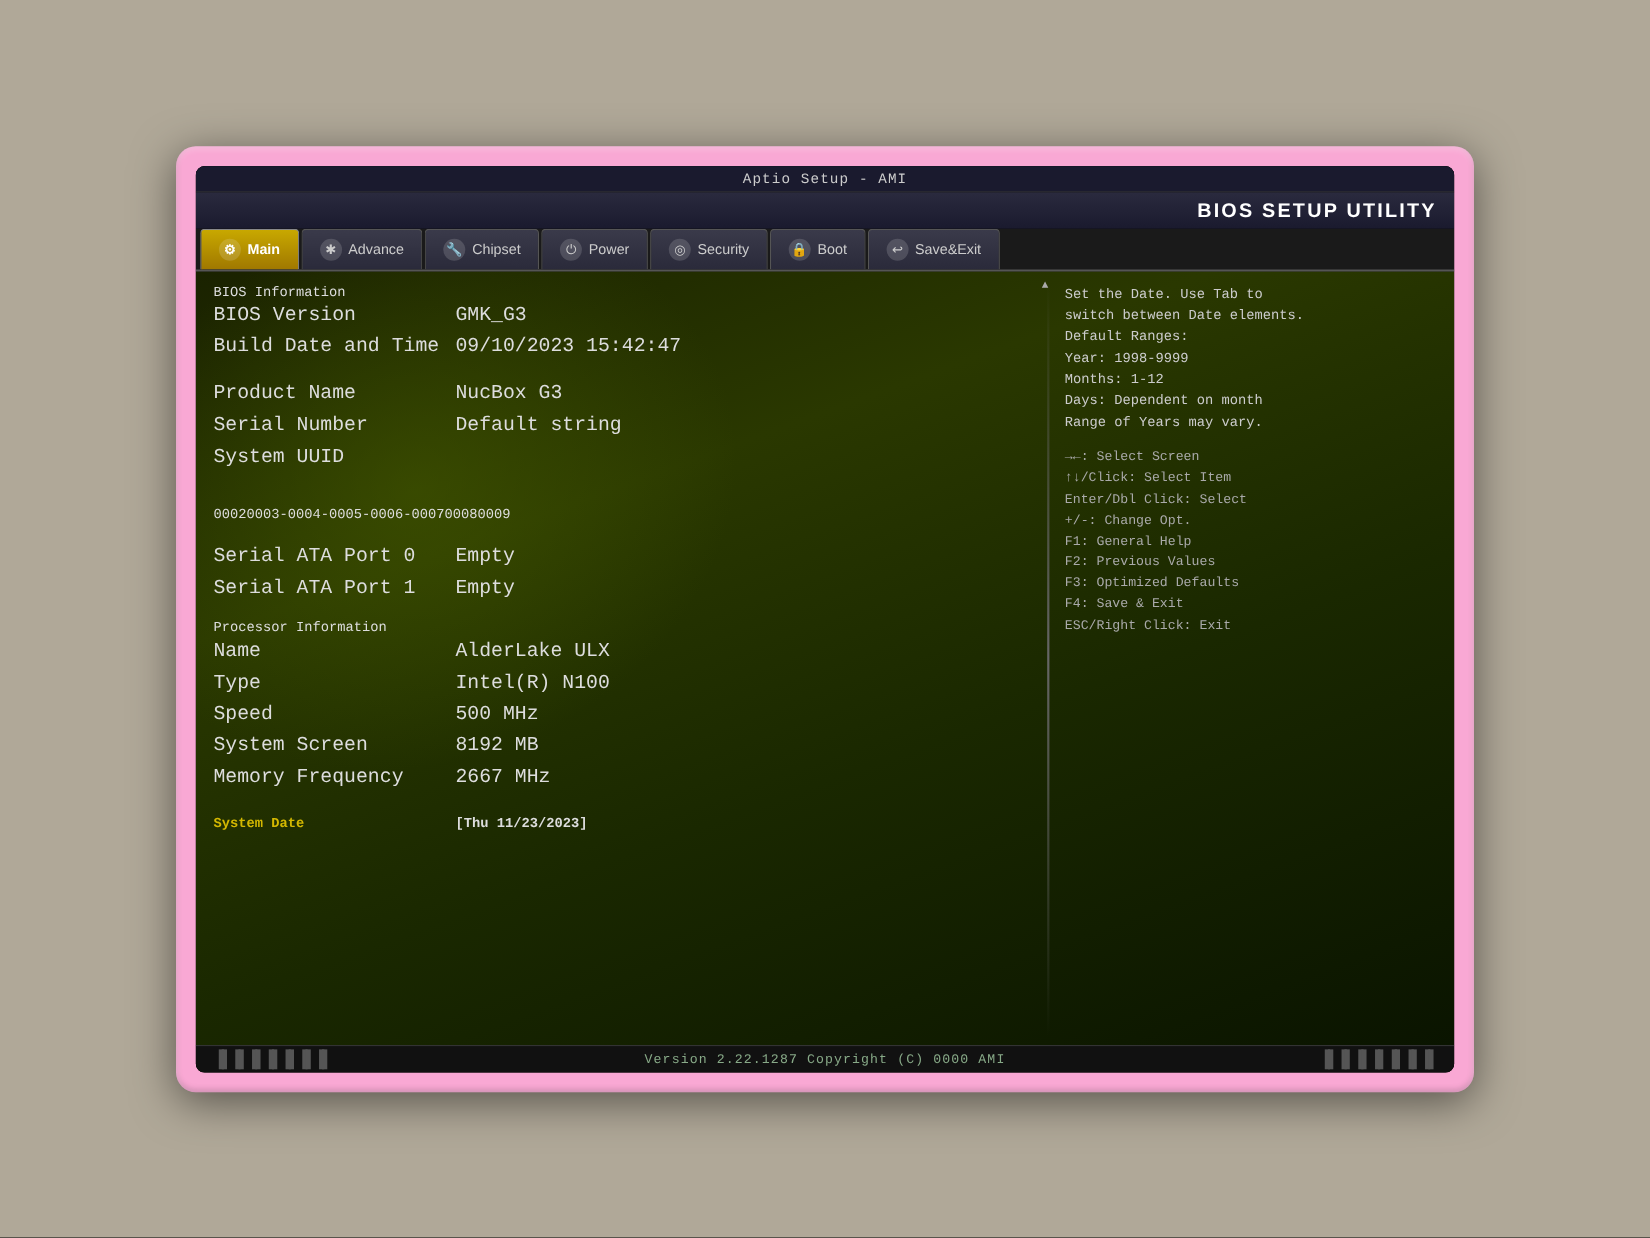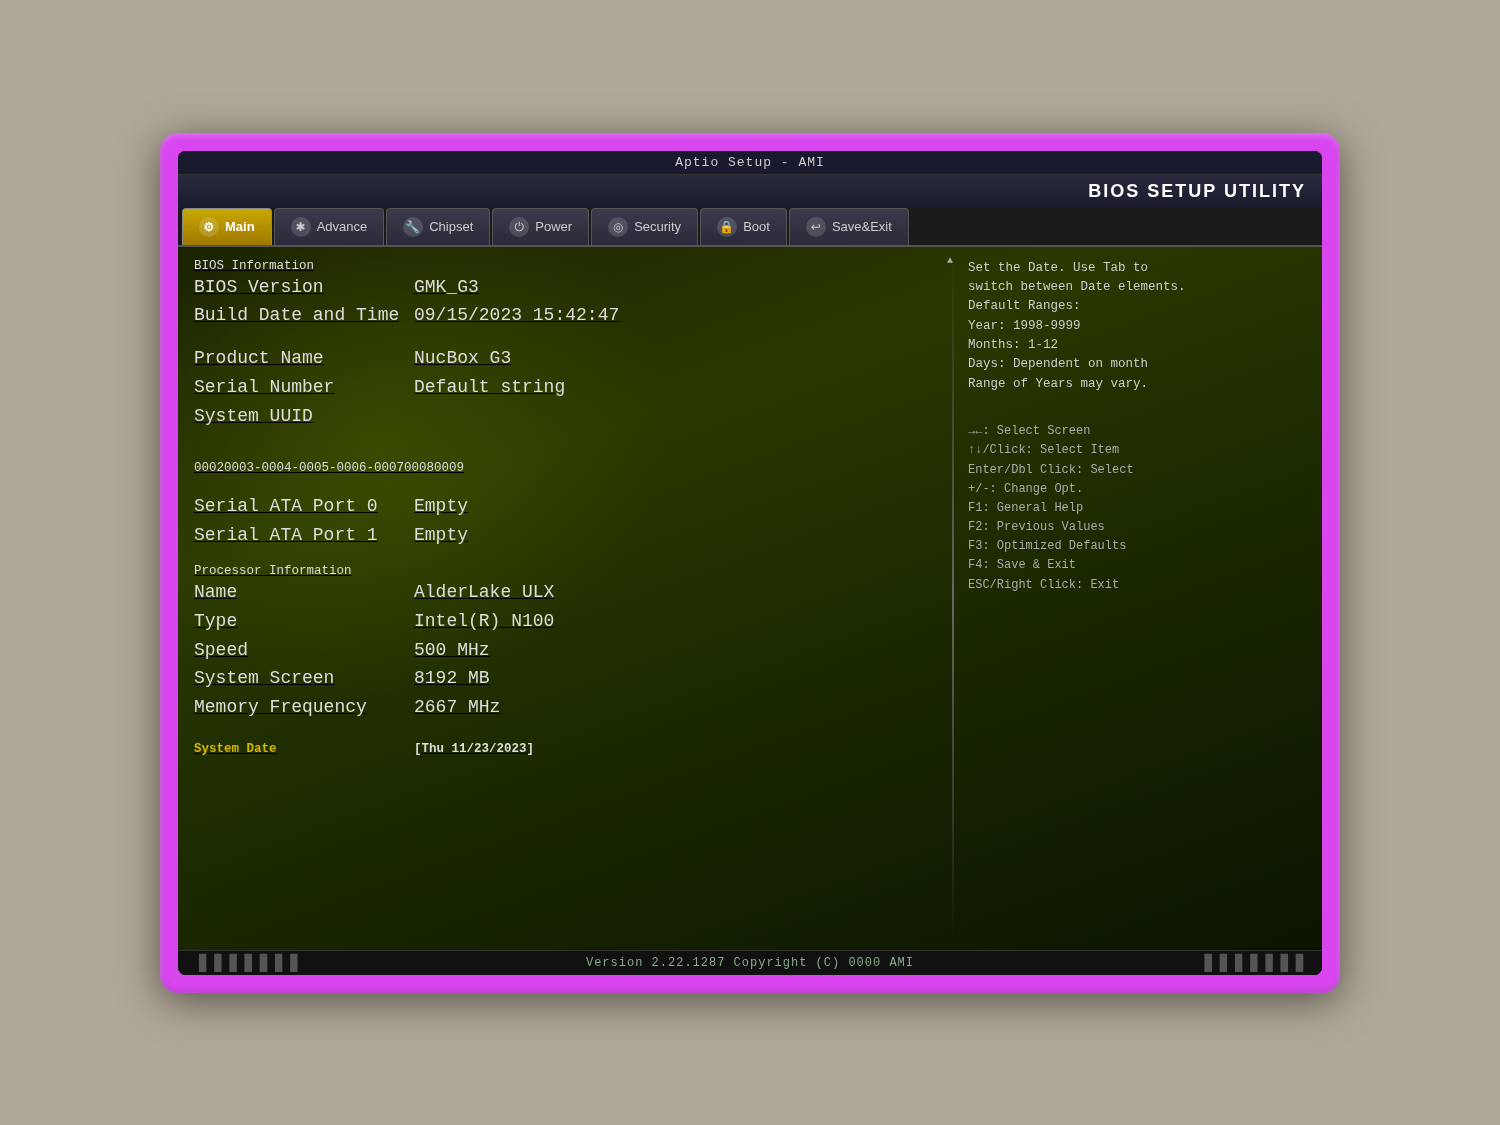--- a/index.html
+++ b/index.html
@@ -10,21 +10,21 @@
       display: flex;
       align-items: center;
       justify-content: center;
       font-family: 'Courier New', Courier, monospace;
       overflow: hidden;
     }
 
     .monitor-outer {
       width: 1180px;
       height: 860px;
-      background: #d946ef;
+      background: #f9a8d4;
       border-radius: 18px;
       padding: 18px;
       box-shadow: 0 8px 40px #00000080, inset 0 2px 6px #fff5, inset 0 -2px 6px #0003;
       display: flex;
       flex-direction: column;
       align-items: flex-start;
     }
 
     .screen-bezel {
       width: 100%;
@@ -131,21 +131,20 @@
       opacity: 0.5;
       transform: rotate(-20deg);
       pointer-events: none;
     }
 
     .left-panel {
       flex: 1;
       padding: 12px 16px;
       position: relative;
       z-index: 1;
-      text-decoration: underline;
     }
 
     .divider-line {
       width: 2px;
       background: linear-gradient(to bottom, transparent, #666, transparent);
       margin: 8px 0;
       position: relative;
       z-index: 1;
     }
 
@@ -236,21 +235,21 @@
       color: #d4b800;
       min-width: 220px;
     }
 
     .system-date-row .value {
       color: #ddd;
     }
 
     
     .key-legend {
-      margin-top: 28px;
+      margin-top: 12px;
       font-size: 12px;
       color: #aaa;
       line-height: 1.6;
     }
 
     .key-legend .key-row {
       line-height: 1.6;
     }
   </style>
 </head>
@@ -304,21 +303,21 @@
         <div class="left-panel">
 
           <div class="info-section">
             <div class="info-label">BIOS Information</div>
             <div class="info-row">
               <span class="label">BIOS Version</span>
               <span class="value">GMK_G3</span>
             </div>
             <div class="info-row">
               <span class="label">Build Date and Time</span>
-              <span class="value">09/15/2023 15:42:47</span>
+              <span class="value">09/10/2023 15:42:47</span>
             </div>
           </div>
 
           <div class="info-section">
             <div class="info-row">
               <span class="label">Product Name</span>
               <span class="value">NucBox G3</span>
             </div>
             <div class="info-row">
               <span class="label">Serial Number</span>

